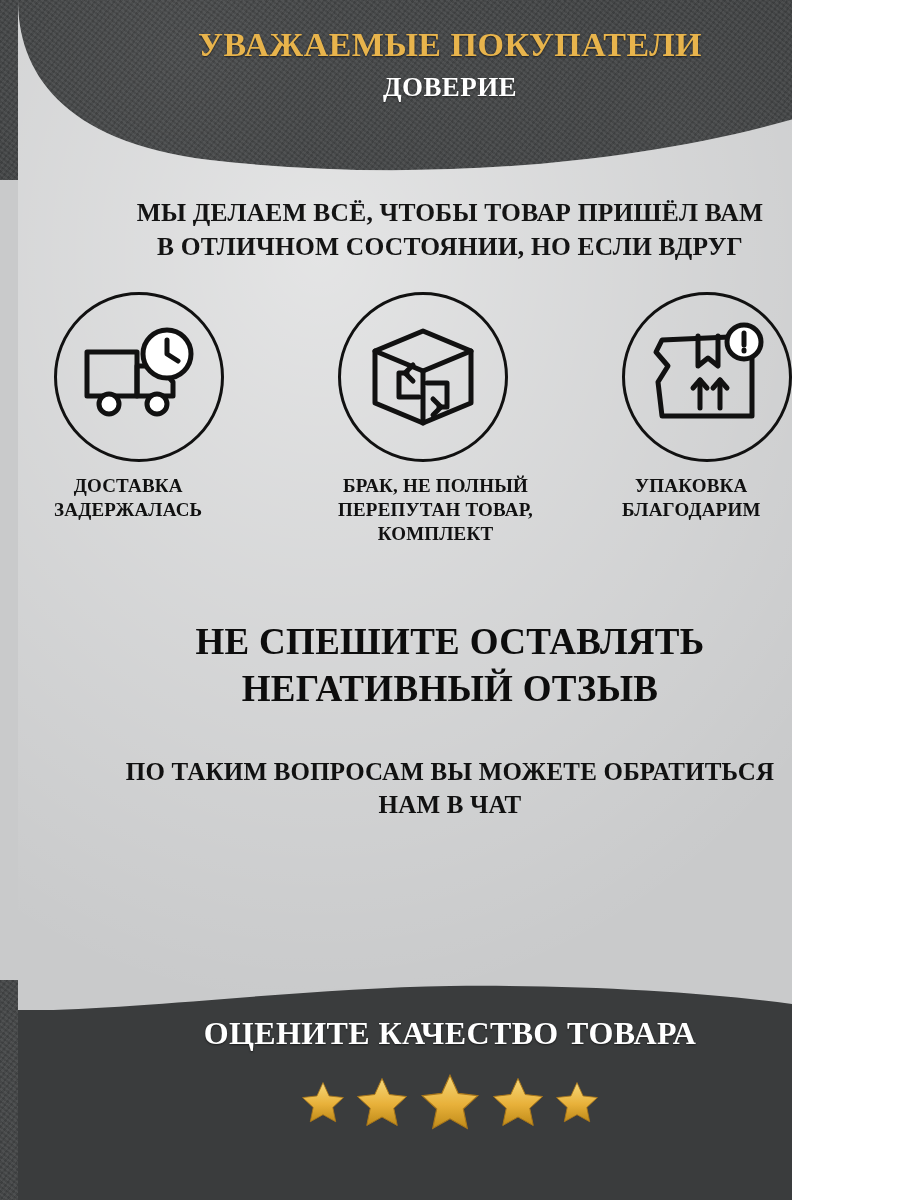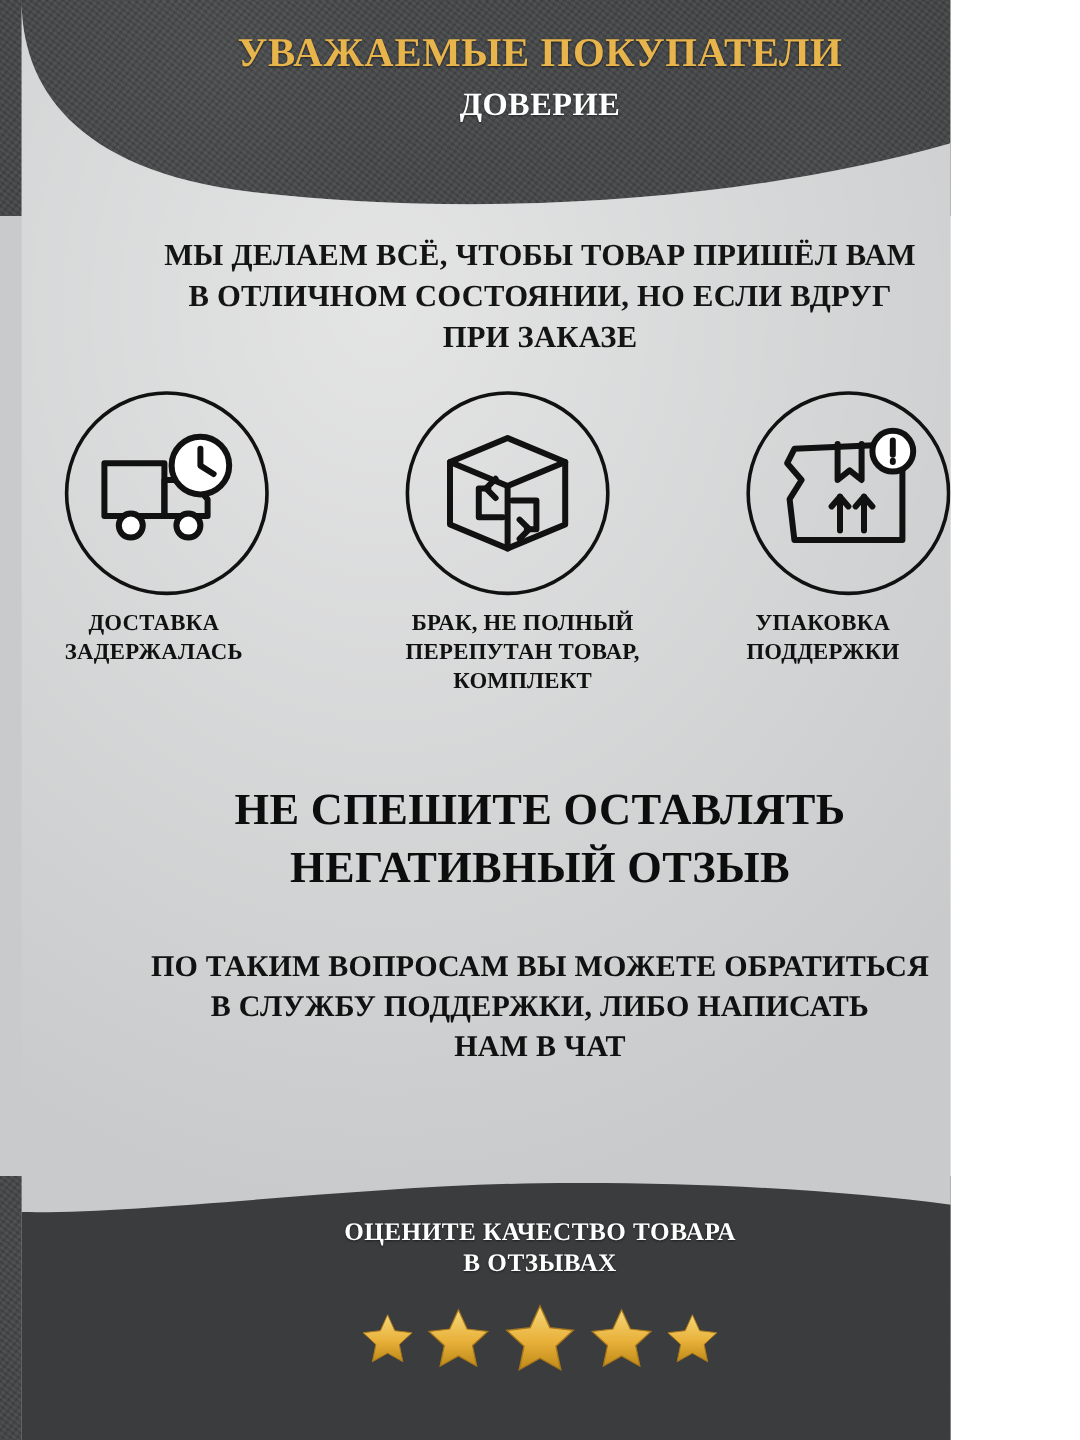--- a/index.html
+++ b/index.html
@@ -135,21 +135,21 @@
     left: 0;
     bottom: 0;
     width: 900px;
     height: 215px;
     z-index: 6;
     text-align: center;
     color: #ffffff;
   }
   .footer-title {
     padding-top: 28px;
-    font-size: 21px;
+    font-size: 32px;
     font-weight: bold;
     line-height: 1.26;
     letter-spacing: 0.4px;
     text-shadow: 0 1px 2px rgba(0,0,0,0.55);
   }
   .stars {
     margin-top: 16px;
     display: flex;
     justify-content: center;
     align-items: center;
@@ -200,21 +200,20 @@
     <div class="header-sub">
       <div>ДОВЕРИЕ</div>
     </div>
   </div>
 
   <div class="content">
 
     <div class="intro">
       <div>МЫ ДЕЛАЕМ ВСЁ, ЧТОБЫ ТОВАР ПРИШЁЛ ВАМ</div>
       <div>В ОТЛИЧНОМ СОСТОЯНИИ, НО ЕСЛИ ВДРУГ</div>
-      <div>ПРИ ЗАКАЗЕ</div>
     </div>
 
     <div class="icon-row">
 
       <div class="icon-col">
         <div class="icon-circle">
           <svg width="120" height="106" viewBox="0 0 120 106" fill="none" stroke="#111" stroke-width="5" stroke-linecap="round" stroke-linejoin="round">
 
             <path d="M8 28 L58 28 L58 72 L8 72 Z"></path>
             <path d="M58 42 L80 42 L94 58 L94 72 L58 72 Z"></path>
@@ -266,41 +265,39 @@
             <path d="M72 86 L72 58"></path>
             <path d="M65 66 L72 58 L79 66"></path>
 
             <circle cx="96" cy="20" r="17" fill="#fff"></circle>
             <path d="M96 11 L96 23"></path>
             <path d="M96 28 L96 29"></path>
           </svg>
         </div>
         <div class="icon-caption">
           <div>УПАКОВКА</div>
-          <div>ПОДДЕРЖКИ</div>
+          <div>БЛАГОДАРИМ</div>
         </div>
       </div>
     </div>
 
     <div class="headline">
       <div>НЕ СПЕШИТЕ ОСТАВЛЯТЬ</div>
       <div>НЕГАТИВНЫЙ ОТЗЫВ</div>
     </div>
 
     <div class="support">
       <div>ПО ТАКИМ ВОПРОСАМ ВЫ МОЖЕТЕ ОБРАТИТЬСЯ</div>
-      <div>В СЛУЖБУ ПОДДЕРЖКИ, ЛИБО НАПИСАТЬ</div>
       <div>НАМ В ЧАТ</div>
     </div>
   </div>
 
   <div class="footer">
     <div class="footer-title">
       <div>ОЦЕНИТЕ КАЧЕСТВО ТОВАРА</div>
-      <div>В ОТЗЫВАХ</div>
     </div>
     <div class="stars">
         <svg width="50" height="50" viewBox="0 0 24 24" class="star">
           <defs>
             <linearGradient id="g0" x1="0" y1="0" x2="0" y2="1">
               <stop offset="0%" stop-color="#f6d87a"></stop>
               <stop offset="55%" stop-color="#e8b13a"></stop>
               <stop offset="100%" stop-color="#bf8a18"></stop>
             </linearGradient>
           </defs>

